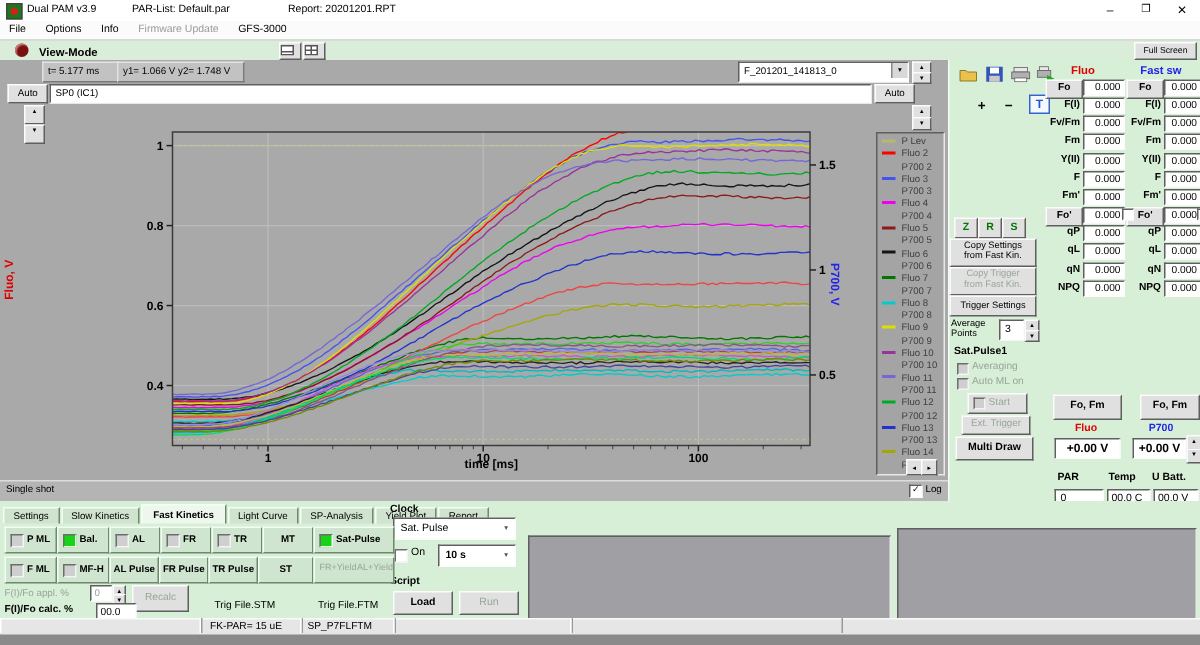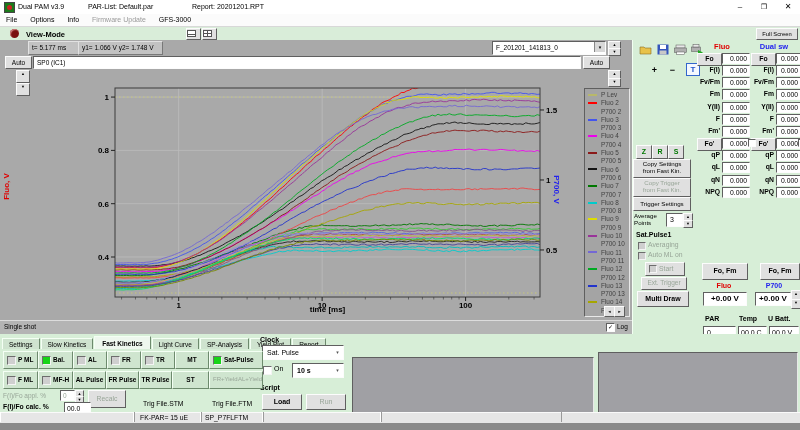--- a/index.html
+++ b/index.html
@@ -149,21 +149,21 @@
       <rect x="2" y="0.5" width="6" height="2.5" fill="#e8e8e8" stroke="#555" stroke-width="0.5"></rect>
       <path d="M7 6l5 2.5-5 2.5z" fill="#22aa22"></path>
     </svg>
 </div>
 
 <div class="A B3 BL" style="left:646px;top:63px;width:15px;height:13px;font-size:9px;line-height:12px;background:#d7eed7;border-color:#d7eed7;">+</div>
 <div class="A B3 BL" style="left:664px;top:63px;width:15px;height:13px;font-size:9px;line-height:12px;background:#d7eed7;border-color:#d7eed7;">−</div>
 <div class="A BL C" style="left:686px;top:63px;width:12px;height:11px;color:#2255cc;border:1px solid #3366cc;background:#f4f8ff;font-size:8px;line-height:11px;">T</div>
 
 <div class="A BL C" id="col1hdr" style="left: 700px; top: 42px; width: 44px; font-size: 7.5px; color: rgb(224, 0, 0);">Fluo</div>
-<div class="A BL C" id="col2hdr" style="left: 750px; top: 42px; width: 48px; font-size: 7.5px; color: rgb(34, 34, 238);">Dual sw</div>
+<div class="A BL C" id="col2hdr" style="left: 750px; top: 42px; width: 48px; font-size: 7.5px; color: rgb(34, 34, 238);">Fast sw</div>
 <div id="params">
     <div class="A B3 BL" style="left: 697px; top: 53px; width: 23px; height: 11px; font-size: 6.8px; line-height: 10px;">Fo</div>
     <div class="A B3 BL" style="left: 751px; top: 53px; width: 23px; height: 11px; font-size: 6.8px; line-height: 10px;">Fo</div>
     <div class="A F R" style="left: 722px; top: 53px; width: 24px; height: 9px; font-size: 6.8px; line-height: 9px; padding-right: 2px;">0.000</div>
     <div class="A F R" style="left: 776px; top: 53px; width: 21px; height: 9px; font-size: 6.8px; line-height: 9px; padding-right: 2px;">0.000</div>
     <div class="A BL R" style="left: 689px; top: 66.15px; width: 31px; font-size: 6.8px;">F(I)</div>
     <div class="A BL R" style="left: 743px; top: 66.15px; width: 31px; font-size: 6.8px;">F(I)</div>
     <div class="A F R" style="left: 722px; top: 65.15px; width: 24px; height: 9px; font-size: 6.8px; line-height: 9px; padding-right: 2px;">0.000</div>
     <div class="A F R" style="left: 776px; top: 65.15px; width: 21px; height: 9px; font-size: 6.8px; line-height: 9px; padding-right: 2px;">0.000</div>
     <div class="A BL R" style="left: 689px; top: 78.3px; width: 31px; font-size: 6.8px;">Fv/Fm</div>

